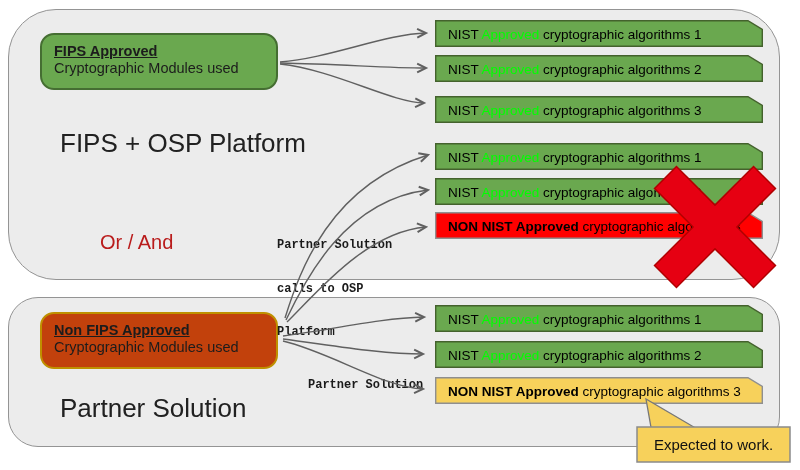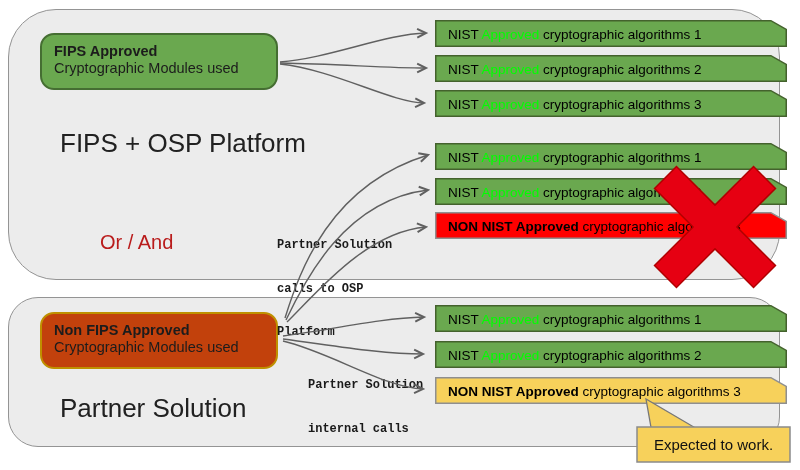--- a/index.html
+++ b/index.html
@@ -17,42 +17,42 @@
   #platform-container{top:9px;height:271px;border-radius:48px;}
   #partner-container{top:297px;height:150px;border-radius:30px;}
 
   .module-box{
     position:absolute;left:40px;width:238px;height:57px;
     border-radius:14px;box-sizing:border-box;
     padding:8px 0 0 12px;font-size:14.5px;line-height:17px;
   }
   #fips-box{top:33px;background:#6aa84f;border:2px solid #456e32;}
   #nonfips-box{top:312px;background:#c2410c;border:2px solid #bf9000;}
-  .module-line1{font-weight:bold;}
+  .module-line1{font-weight:bold;text-decoration:underline;}
   .italic{}
 
   .section-title{
     position:absolute;left:60px;font-size:26px;color:#212121;white-space:nowrap;
   }
   #platform-title{top:128px;}
   #partner-title{top:393px;}
 
   .small-label{position:absolute;font-size:20px;color:#b91c1c;}
   #or-and{left:100px;top:231px;}
 
   .mono-label{
     position:absolute;
     font-family:"Liberation Mono", monospace;
     font-weight:bold;font-size:12px;line-height:14.5px;color:#1a1a1a;
     white-space:pre;
   }
   #calls-osp-label{left:277px;top:209px;}
   #internal-label{left:308px;top:349px;}
 
-  .bar{position:absolute;left:435px;width:328px;height:27px;z-index:2;padding-left:24px;}
+  .bar{position:absolute;left:435px;width:328px;height:27px;z-index:2;}
   .bar svg.bar-shape{position:absolute;left:0;top:0;width:100%;height:100%;display:block;}
   .bar-text{
     position:absolute;left:13px;top:50%;transform:translateY(-50%);
     font-size:13.5px;white-space:nowrap;color:#000;
   }
   .green .bar-shape polygon{fill:#6aa84f;stroke:#44622d;stroke-width:1.4;}
   .red .bar-shape polygon{fill:#ff0000;stroke:#8f8f8f;stroke-width:1.4;}
   .yellow .bar-shape polygon{fill:#f7d15b;stroke:#8f8f8f;stroke-width:1.4;}
   .hl{color:#00ff00;}
   .bold{font-weight:bold;}
@@ -86,36 +86,35 @@
 <div class="small-label" id="or-and">Or / And</div>
 
 <div class="mono-label" id="calls-osp-label">
   <div>Partner Solution</div>
   <div>calls to OSP</div>
   <div>Platform</div>
 </div>
 
 <div class="mono-label" id="internal-label">
   <div>Partner Solution</div>
-  <div>internal calls</div>
 </div>
 
 <div class="bar green" style="top:20px">
   <svg class="bar-shape" viewBox="0 0 328 27" preserveAspectRatio="none">
       <polygon points="0.7,0.7 313,0.7 327.3,9.5 327.3,26.3 0.7,26.3"></polygon>
     </svg>
   <span class="bar-text"><span>NIST </span><span class="hl">Approved</span><span> cryptographic algorithms 1</span></span>
 </div>
 <div class="bar green" style="top:55px">
   <svg class="bar-shape" viewBox="0 0 328 27" preserveAspectRatio="none">
       <polygon points="0.7,0.7 313,0.7 327.3,9.5 327.3,26.3 0.7,26.3"></polygon>
     </svg>
   <span class="bar-text"><span>NIST </span><span class="hl">Approved</span><span> cryptographic algorithms 2</span></span>
 </div>
-<div class="bar green" style="top:90px">
+<div class="bar green" style="top:96px">
   <svg class="bar-shape" viewBox="0 0 328 27" preserveAspectRatio="none">
       <polygon points="0.7,0.7 313,0.7 327.3,9.5 327.3,26.3 0.7,26.3"></polygon>
     </svg>
   <span class="bar-text"><span>NIST </span><span class="hl">Approved</span><span> cryptographic algorithms 3</span></span>
 </div>
 
 <div class="bar green" style="top:143px">
   <svg class="bar-shape" viewBox="0 0 328 27" preserveAspectRatio="none">
       <polygon points="0.7,0.7 313,0.7 327.3,9.5 327.3,26.3 0.7,26.3"></polygon>
     </svg>

